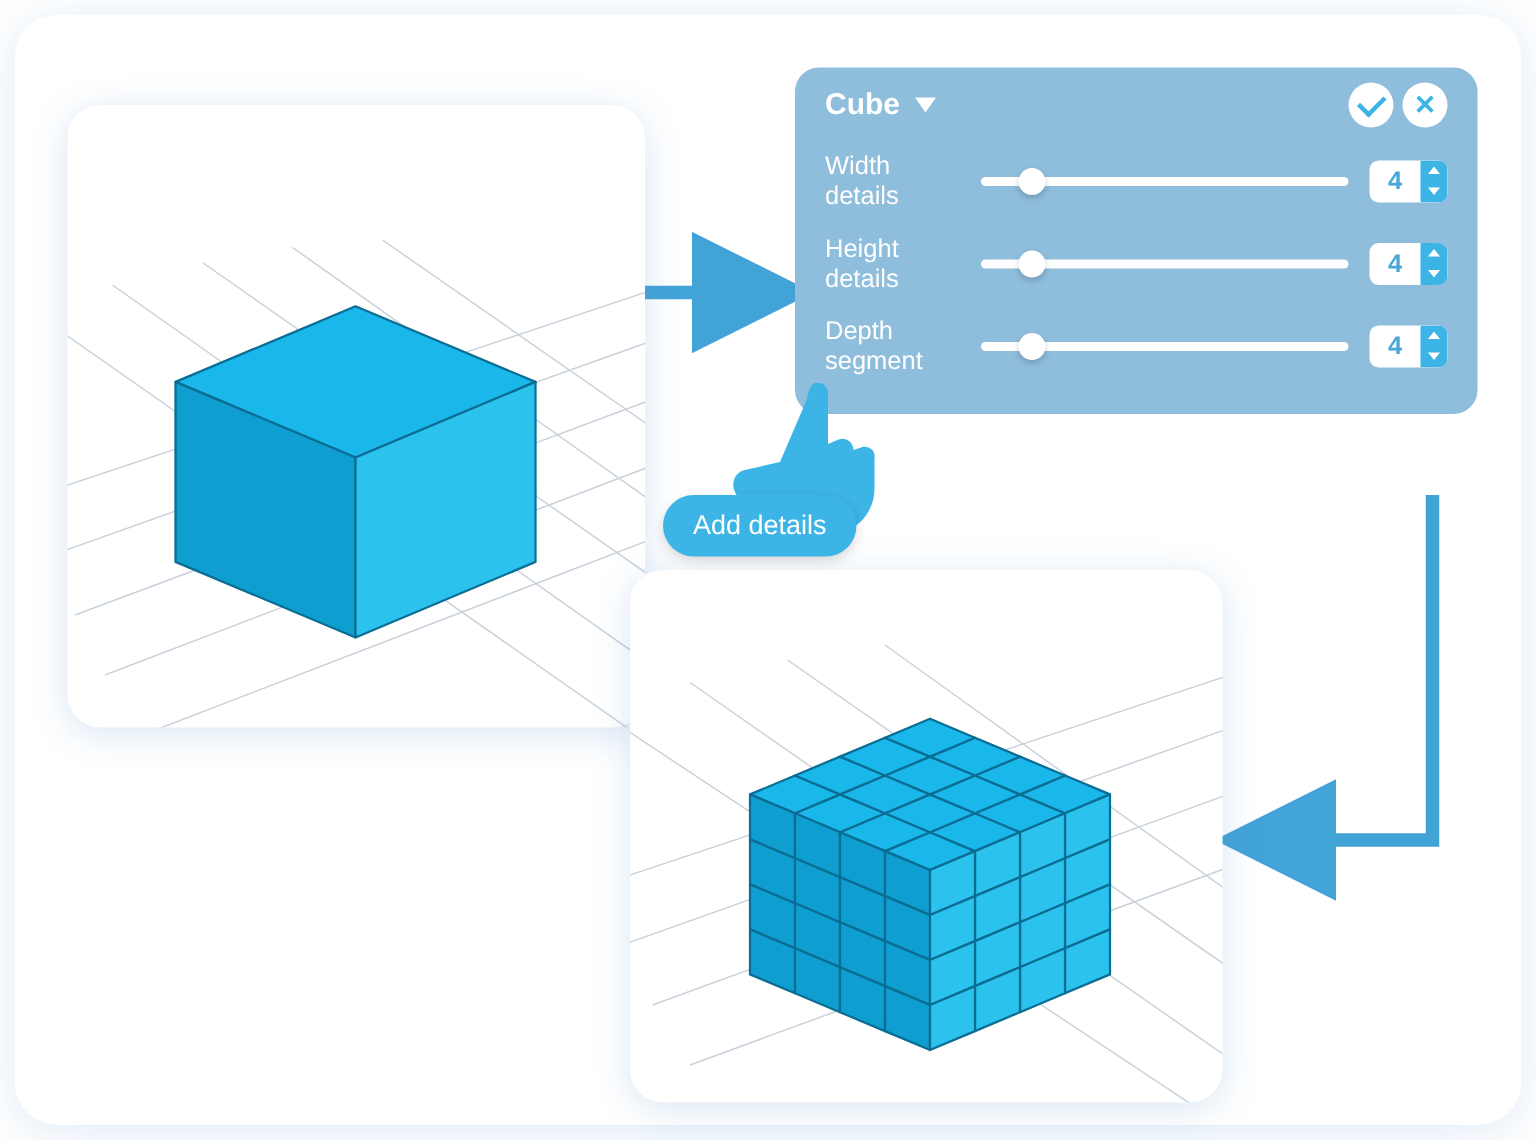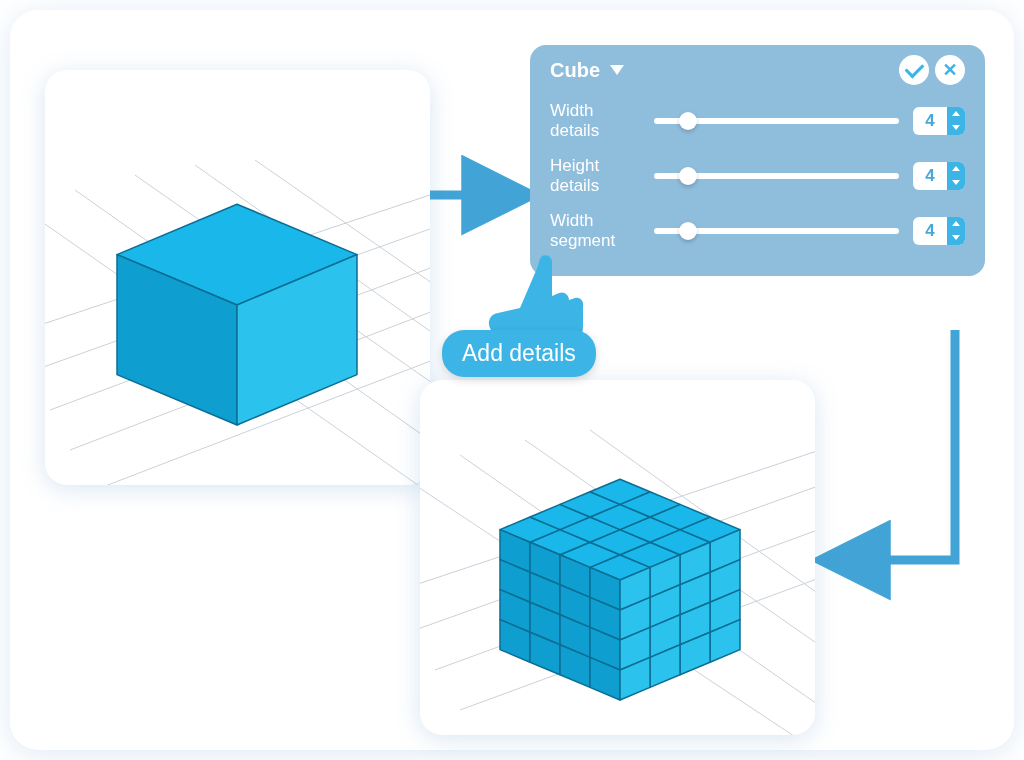--- a/index.html
+++ b/index.html
@@ -142,21 +142,21 @@
 
   
   .pill {
     position: absolute;
     left: 432px;
     top: 320px;
     background: #3cb4e6;
     color: #fff;
     border-radius: 22px;
     padding: 10px 20px;
-    font-size: 23px;
+    font-size: 18px;
     box-shadow: 0 3px 8px rgba(0,0,0,0.15);
   }
   .hand {
     position: absolute;
     left: 470px;
     top: 240px;
     pointer-events: none;
   }
 </style>
 </head>
@@ -302,21 +302,21 @@
               <div>
                 <span class="up-tri"></span>
               </div>
               <div>
                 <span class="dn-tri"></span>
               </div>
             </div>
           </div>
         </div>
         <div class="row">
-          <div class="label">Width segment</div>
+          <div class="label">Depth segment</div>
           <div class="slider">
             <div class="thumb" style="left:10%"></div>
           </div>
           <div class="numbox">
             <div class="val">4</div>
             <div class="step">
               <div>
                 <span class="up-tri"></span>
               </div>
               <div>

